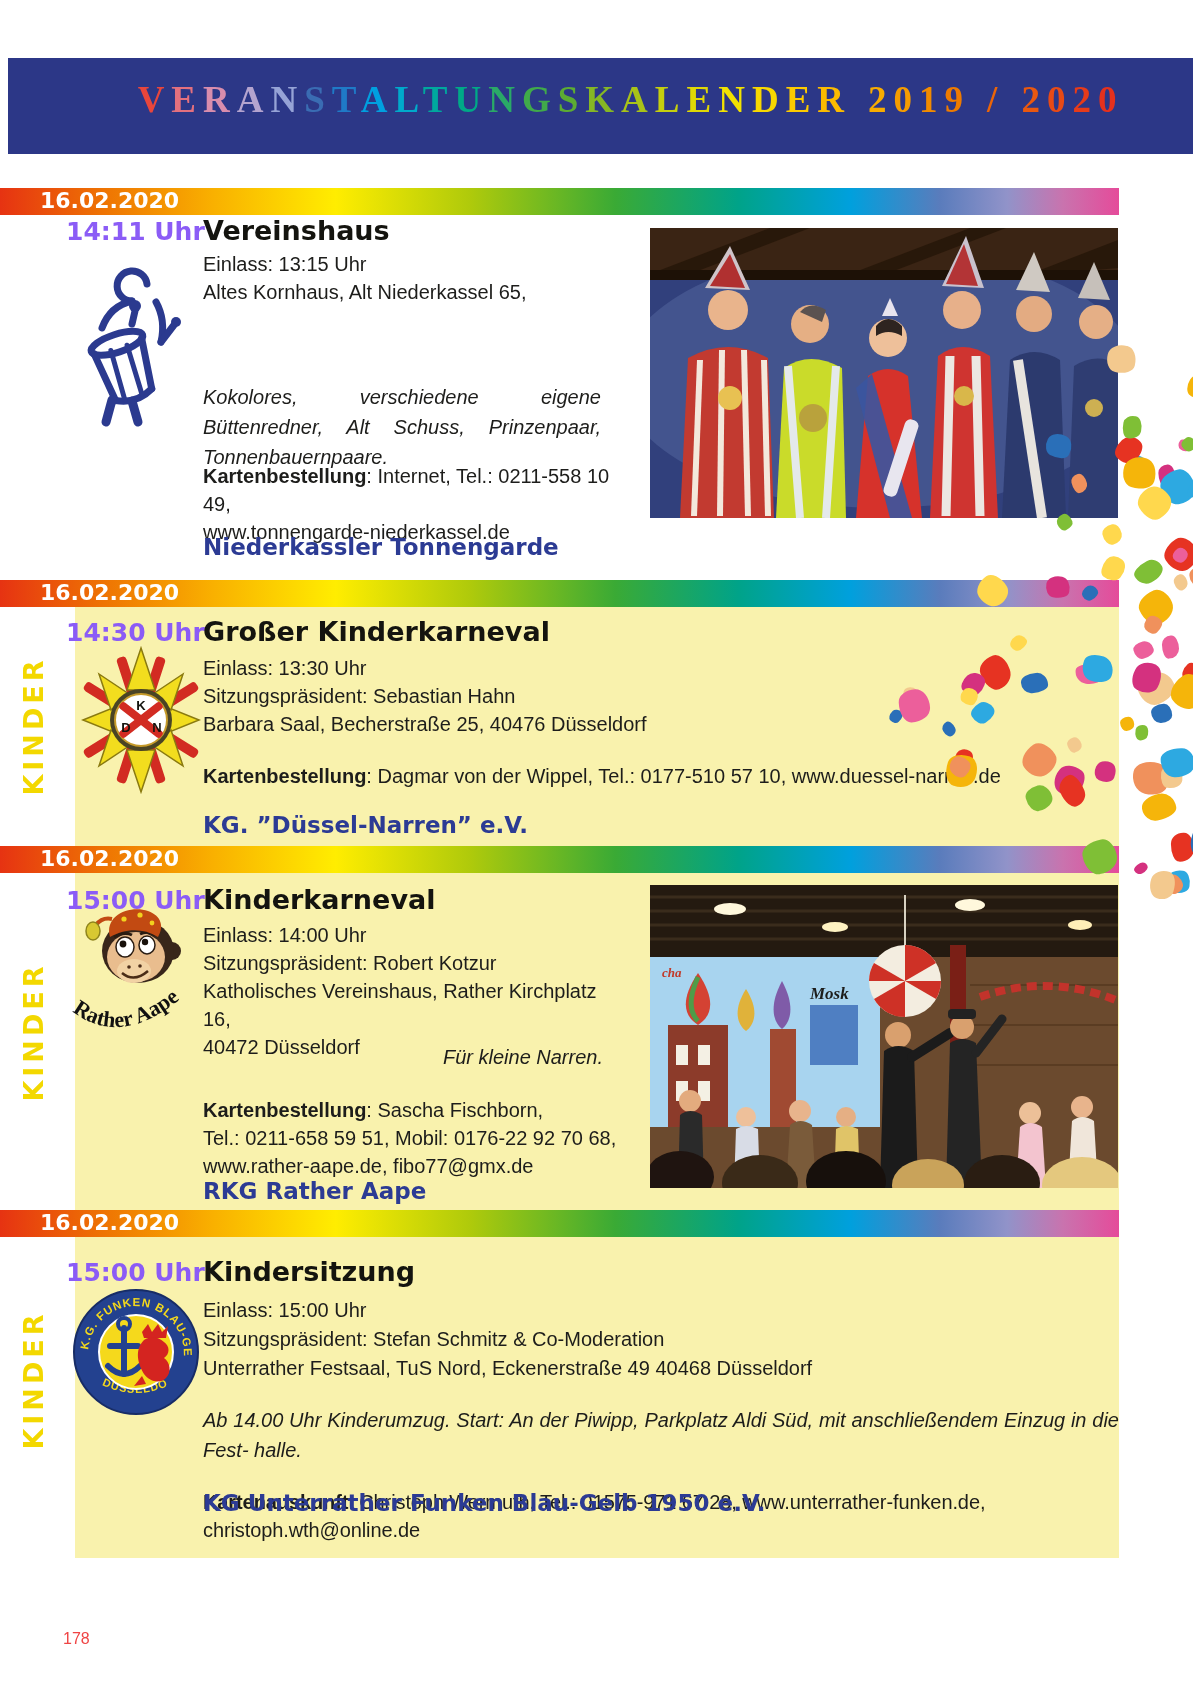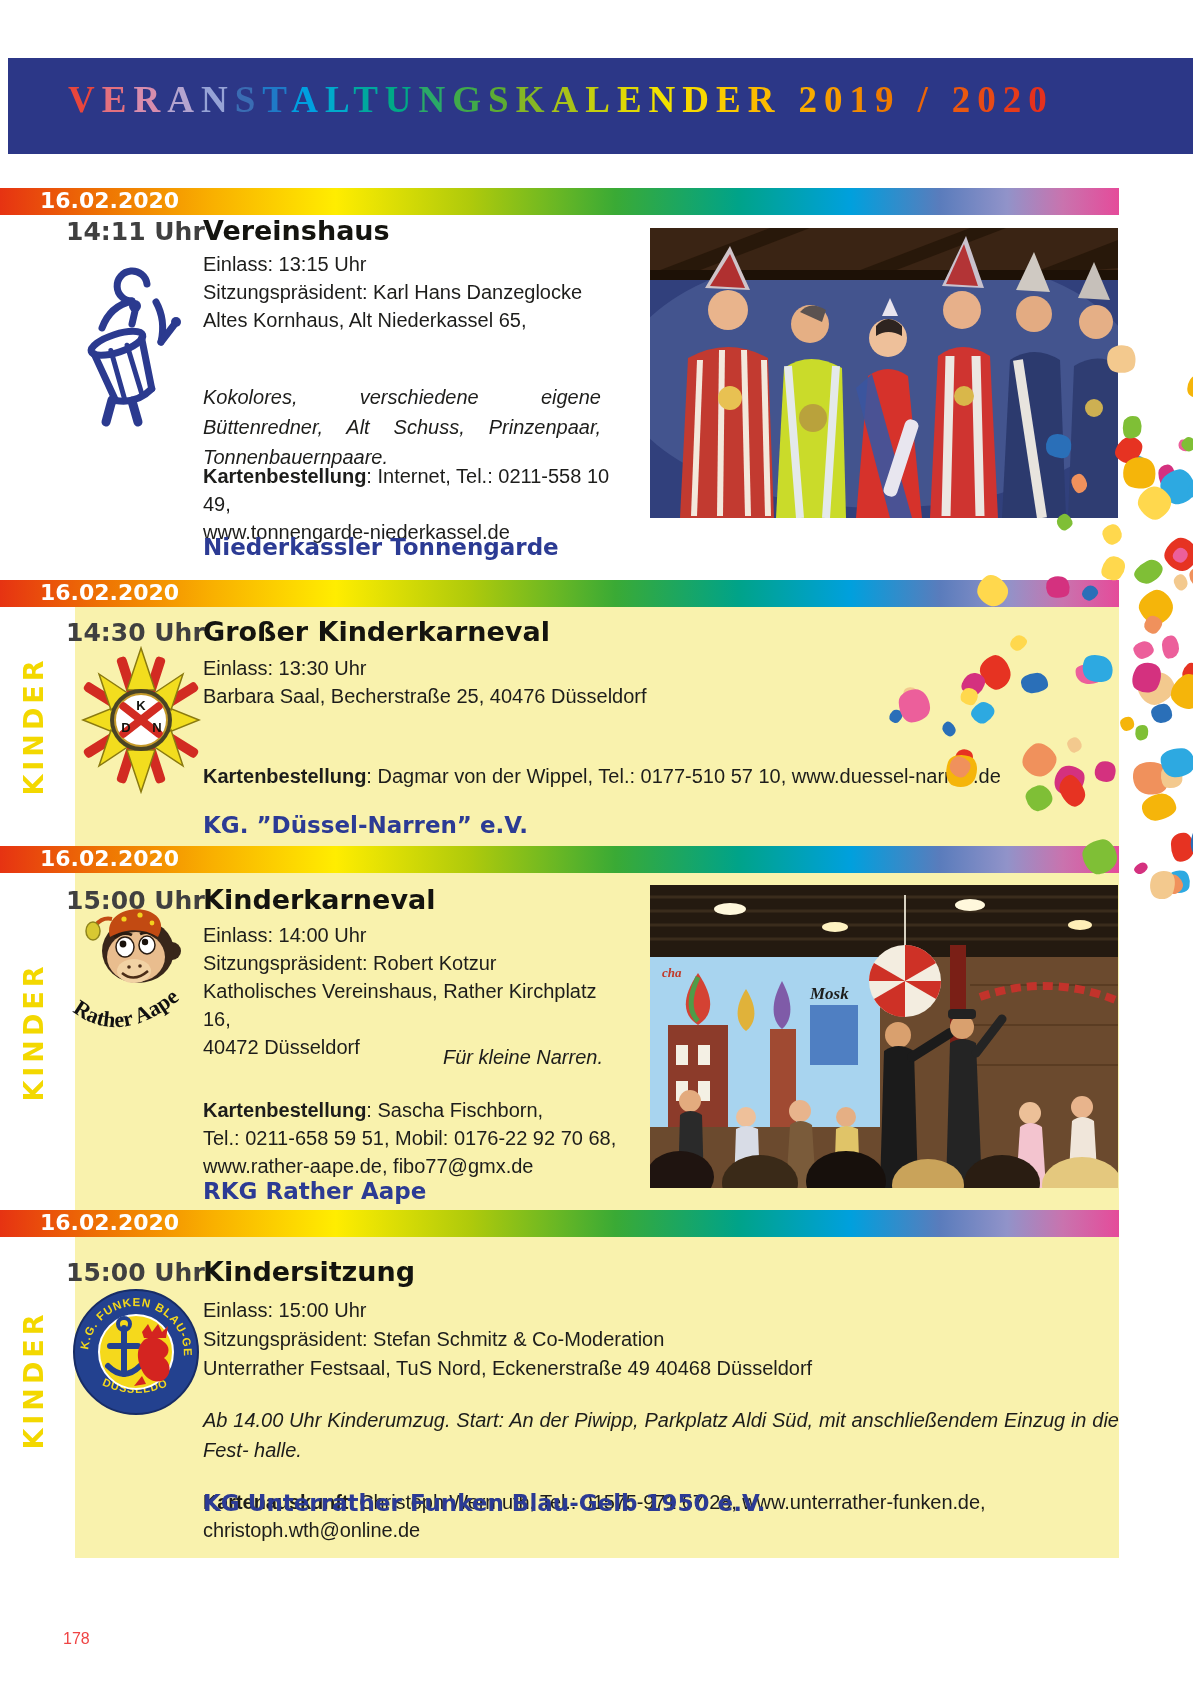--- a/index.html
+++ b/index.html
@@ -2,31 +2,31 @@
 <html><head>
 <meta charset="utf-8">
 <style>
   html,body{margin:0;padding:0;background:#ffffff;}
   .page{position:relative;width:1193px;height:1690px;background:#ffffff;overflow:hidden;
         font-family:"Liberation Sans",sans-serif;color:#1d1d1b;}
   .comic{font-family:"DejaVu Sans",sans-serif;font-weight:700;text-align:right;}
   
   .header{position:absolute;left:8px;top:58px;width:1185px;height:96px;background:#2c3787;}
   .header h1{margin:0;padding:20px 0 0 60px;font-family:"Liberation Serif",serif;font-weight:700;
-             font-size:37px;letter-spacing:7px;white-space:nowrap;}
+             font-size:37px;letter-spacing:7px;white-space:nowrap;text-align:center;}
   .header h1 .sp{display:inline-block;width:17px;}
   
   .datebar{position:absolute;left:0;width:1119px;height:27px;
     background:linear-gradient(90deg,#e63312 0%,#ee7203 9%,#f9b000 19%,#ffed00 30%,#afca0b 42%,
       #3aaa35 55%,#00a389 66%,#00a0dd 76%,#5a7cbc 84%,#9193c9 90%,#c973ae 95%,#e54b9a 100%);}
   .datebar span{display:inline-block;margin-left:40px;line-height:26px;font-size:22px;color:#ffffff;}
   
   .ybox{position:absolute;left:75px;width:1044px;background:#f9f2ad;}
   
-  .time{position:absolute;left:66px;font-size:25px;color:#404040;}
+  .time{position:absolute;left:66px;font-size:25px;color:#8b5cf6;}
   .etitle{position:absolute;left:203px;font-size:27px;color:#14140f;}
   .details{position:absolute;left:203px;}
   .details p{margin:0;font-size:20px;line-height:28px;}
   .note{position:absolute;left:203px;font-style:italic;font-size:20px;line-height:30px;margin:0;text-align:justify;}
   .tickets{position:absolute;left:203px;margin:0;font-size:20px;line-height:28px;}
   .tickets .b{font-weight:700;}
   .tickets p{margin:0;font-size:20px;line-height:28px;}
   .tw{font-size:18.5px;letter-spacing:-0.1px;}
   .org{position:absolute;left:203px;margin:0;font-size:23px;color:#2c3b94;}
   .kinder{position:absolute;left:-42px;width:160px;height:40px;text-align:center;font-size:27px;
@@ -50,21 +50,20 @@
     <h1 id="header-title"><span style="color: rgb(232, 70, 60);">V</span><span style="color: rgb(228, 112, 126);">E</span><span style="color: rgb(216, 141, 173);">R</span><span style="color: rgb(180, 164, 207);">A</span><span style="color: rgb(150, 163, 214);">N</span><span style="color: rgb(58, 108, 179);">S</span><span style="color: rgb(31, 122, 199);">T</span><span style="color: rgb(0, 160, 224);">A</span><span style="color: rgb(0, 170, 203);">L</span><span style="color: rgb(0, 168, 158);">T</span><span style="color: rgb(0, 169, 135);">U</span><span style="color: rgb(42, 169, 103);">N</span><span style="color: rgb(64, 170, 74);">G</span><span style="color: rgb(92, 172, 51);">S</span><span style="color: rgb(134, 183, 36);">K</span><span style="color: rgb(169, 195, 24);">A</span><span style="color: rgb(197, 207, 14);">L</span><span style="color: rgb(223, 216, 5);">E</span><span style="color: rgb(242, 226, 0);">N</span><span style="color: rgb(248, 216, 0);">D</span><span style="color: rgb(252, 202, 0);">E</span><span style="color: rgb(251, 187, 0);">R</span><span class="sp">&nbsp;</span><span style="color: rgb(248, 172, 0);">2</span><span style="color: rgb(245, 156, 0);">0</span><span style="color: rgb(241, 139, 0);">1</span><span style="color: rgb(238, 123, 0);">9</span><span class="sp">&nbsp;</span><span style="color: rgb(235, 101, 8);">/</span><span class="sp">&nbsp;</span><span style="color: rgb(233, 88, 16);">2</span><span style="color: rgb(231, 74, 22);">0</span><span style="color: rgb(230, 59, 26);">2</span><span style="color: rgb(229, 49, 29);">0</span></h1>
   </div>
 
   <div class="datebar" style="top:188px">
     <span class="comic">16.02.2020</span>
   </div>
   <div class="time comic" style="top:217px">14:11 Uhr</div>
   <div class="etitle comic" style="top:215px">Vereinshaus</div>
   <div class="details" style="top:250px;width:420px">
     <p>Einlass: 13:15 Uhr</p>
-    <p>Sitzungspräsident: Karl Hans Danzeglocke</p>
     <p>Altes Kornhaus, Alt Niederkassel 65,</p>
   </div>
   <p class="note" style="top:382px;width:398px">Kokolores, verschiedene eigene Büttenredner, Alt Schuss, Prinzenpaar, Tonnenbauernpaare.</p>
   <div class="tickets" style="top:462px;width:420px">
     <p><span class="b">Kartenbestellung</span><span>: Internet, Tel.: 0211-558 10 49,</span></p>
     <p>www.tonnengarde-niederkassel.de</p>
   </div>
   <p class="org comic" style="top:534px">Niederkassler Tonnengarde</p>
 
   <svg class="logo" style="left:68px;top:248px" width="135" height="185" viewBox="0 0 135 185">
@@ -144,20 +143,21 @@
 
   <div class="ybox" style="top:607px;height:239px"></div>
   <div class="datebar" style="top:580px">
     <span class="comic">16.02.2020</span>
   </div>
   <div class="kinder comic" style="top:706px">KINDER</div>
   <div class="time comic" style="top:618px">14:30 Uhr</div>
   <div class="etitle comic" style="top:616px">Großer Kinderkarneval</div>
   <div class="details" style="top:654px;width:916px">
     <p>Einlass: 13:30 Uhr</p>
+    <p>Sitzungspräsident: Sebastian Hahn</p>
     <p>Barbara Saal, Becherstraße 25, 40476 Düsseldorf</p>
   </div>
   <div class="tickets" style="top:762px;width:916px">
     <p><span class="b">Kartenbestellung</span><span>: Dagmar von der Wippel, Tel.: 0177-510 57 10, www.duessel-narren.de</span></p>
   </div>
   <p class="org comic" style="top:812px">KG. ”Düssel-Narren” e.V.</p>
 
   <svg class="logo" style="left:80px;top:640px" width="122" height="160" viewBox="0 0 122 160">
     <g transform="translate(61,80)">
       <g fill="#d22b22">

